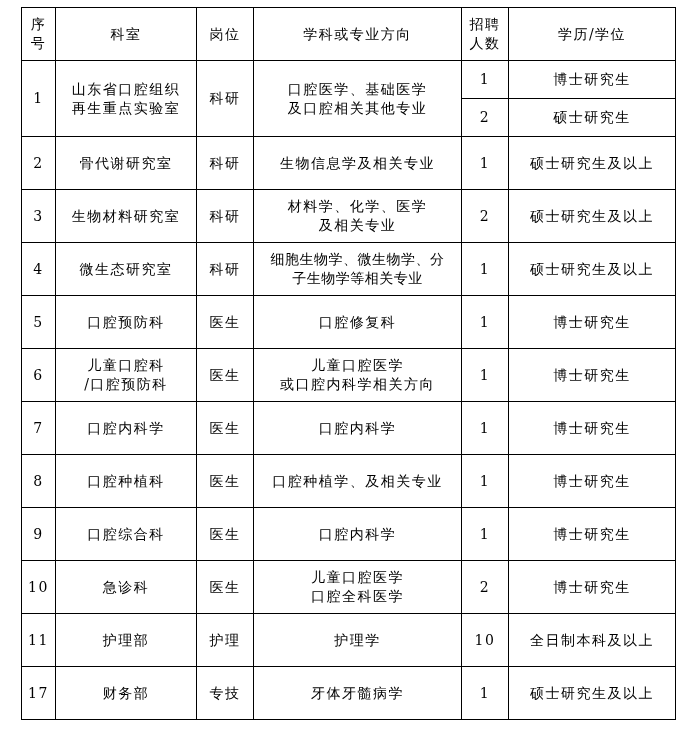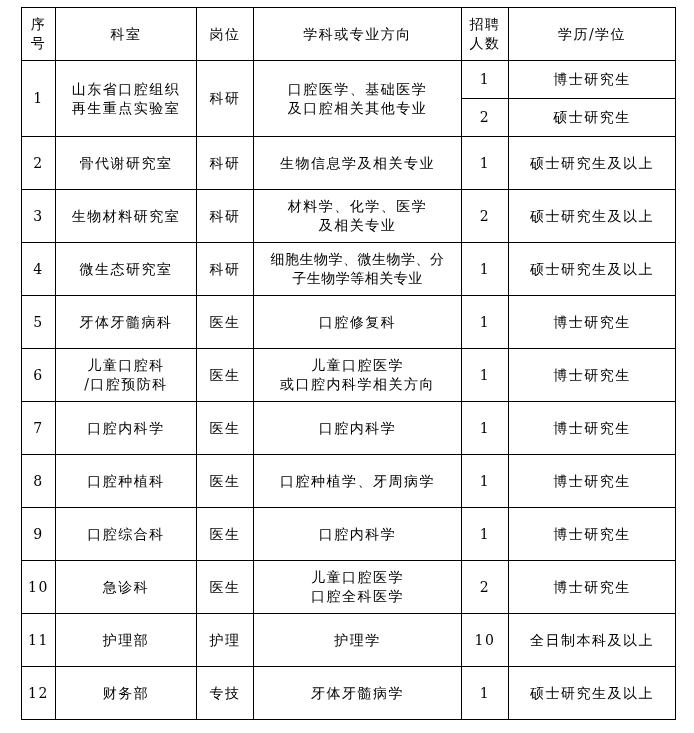--- a/index.html
+++ b/index.html
@@ -111,21 +111,21 @@
       <td>微生态研究室</td>
       <td>科研</td>
       <td style="letter-spacing:0.5px">细胞生物学、微生物学、分
 子生物学等相关专业</td>
       <td class="num">1</td>
       <td>硕士研究生及以上</td>
     </tr>
 
     <tr class="row-std">
       <td class="num">5</td>
-      <td>牙体牙髓病科</td>
+      <td>口腔预防科</td>
       <td>医生</td>
       <td>口腔修复科</td>
       <td class="num">1</td>
       <td>博士研究生</td>
     </tr>
 
     <tr class="row-std">
       <td class="num">6</td>
       <td>儿童口腔科
 /口腔预防科</td>
@@ -142,21 +142,21 @@
       <td>医生</td>
       <td>口腔内科学</td>
       <td class="num">1</td>
       <td>博士研究生</td>
     </tr>
 
     <tr class="row-std">
       <td class="num">8</td>
       <td>口腔种植科</td>
       <td>医生</td>
-      <td>口腔种植学、牙周病学</td>
+      <td>口腔种植学、及相关专业</td>
       <td class="num">1</td>
       <td>博士研究生</td>
     </tr>
 
     <tr class="row-std">
       <td class="num">9</td>
       <td>口腔综合科</td>
       <td>医生</td>
       <td>口腔内科学</td>
       <td class="num">1</td>
@@ -176,21 +176,21 @@
     <tr class="row-std">
       <td class="num">11</td>
       <td>护理部</td>
       <td>护理</td>
       <td>护理学</td>
       <td class="num">10</td>
       <td>全日制本科及以上</td>
     </tr>
 
     <tr class="row-std">
-      <td class="num">12</td>
+      <td class="num">17</td>
       <td>财务部</td>
       <td>专技</td>
       <td>牙体牙髓病学</td>
       <td class="num">1</td>
       <td>硕士研究生及以上</td>
     </tr>
   </tbody>
 </table>
 
 </body></html>

